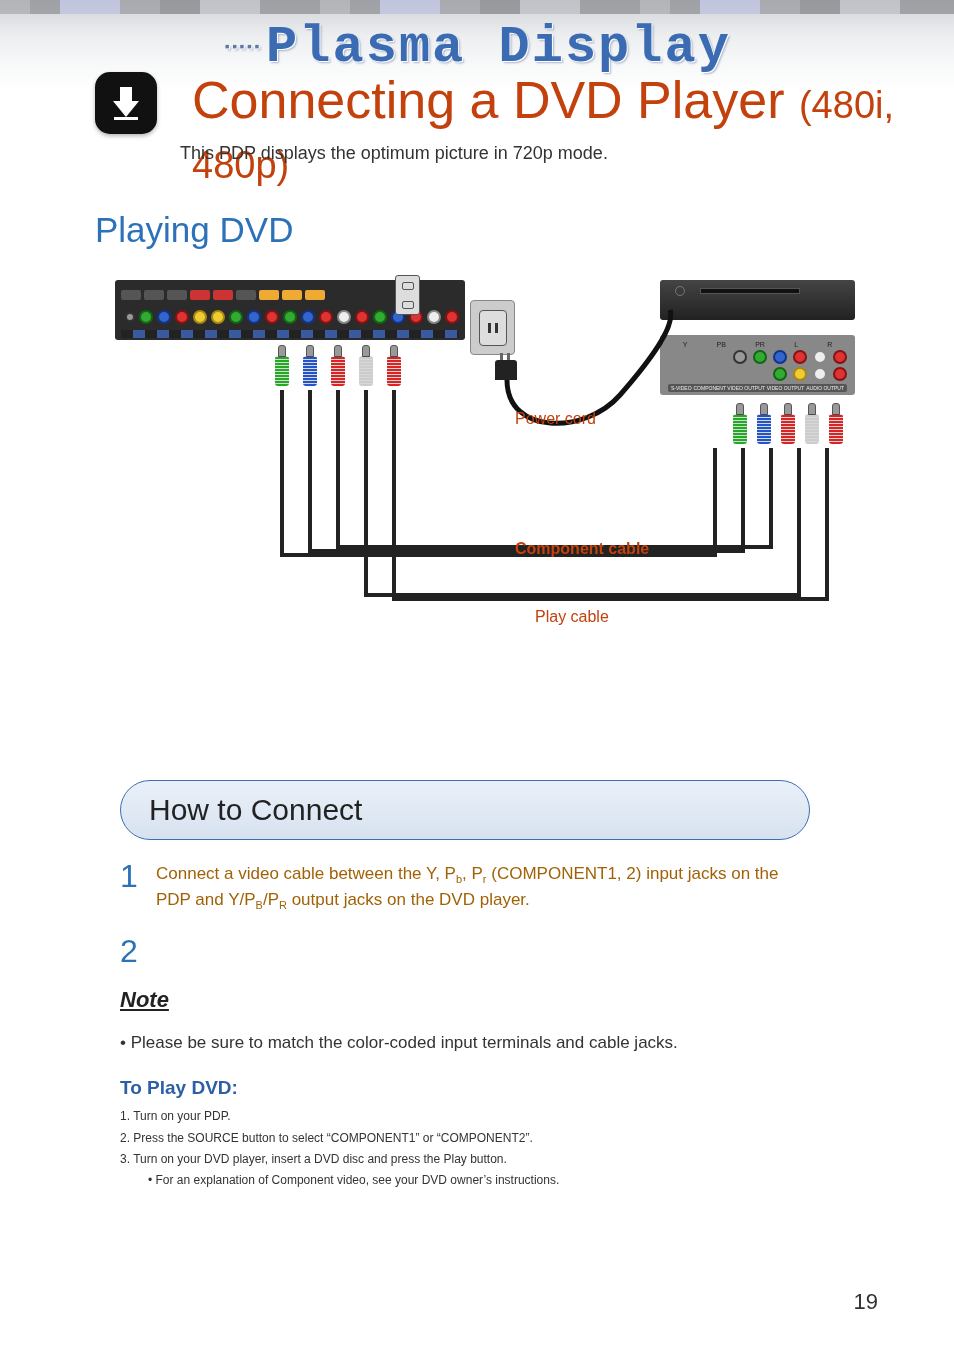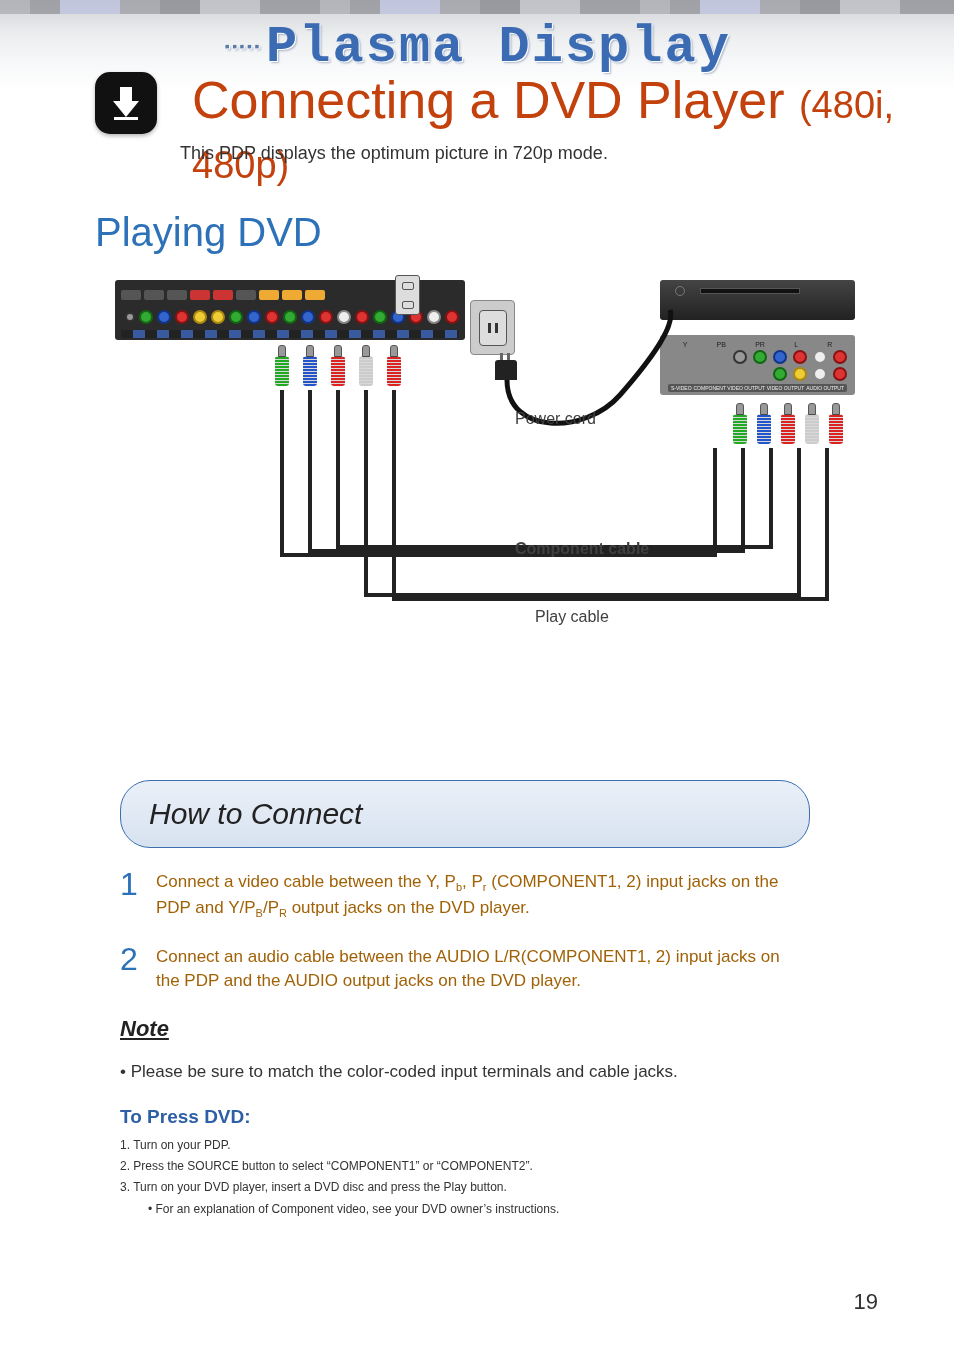--- a/index.html
+++ b/index.html
@@ -73,21 +73,21 @@
     position: absolute;
     top: 143px;
     left: 180px;
     font-size: 18px;
     color: #333;
   }
   .section-title {
     position: absolute;
     top: 210px;
     left: 95px;
-    font-size: 40px;
+    font-size: 35px;
     color: #2d72b9;
     font-family: "Futura", Arial, sans-serif;
     font-weight: 500;
   }
   .diagram {
     position: absolute;
     top: 275px;
     left: 115px;
     width: 740px;
     height: 360px;
@@ -193,40 +193,39 @@
     background:repeating-linear-gradient(0deg,var(--pc) 0 2px,rgba(0,0,0,0.15) 2px 3px);}
   .plug.green  {--pc:#2a2;}
   .plug.blue   {--pc:#25c;}
   .plug.red    {--pc:#d22;}
   .plug.white  {--pc:#ccc;}
   
   .wires {
     position:absolute; top:0; left:0; width:740px; height:360px;
     pointer-events:none;
   }
-  .label-cord { position:absolute; font-size:16px; color:#404040;}
+  .label-cord { position:absolute; font-size:16px; color:#c2410c;}
   .label-power { top:135px; left:400px;}
   .label-component { top:265px; left:400px;font-weight:bold;}
   .label-audio { top:333px; left:420px;}
   
   .howto-wrap {
     position:absolute;
     top: 780px;
     left: 120px;
     width: 730px;
   }
   .pill {
     width: 690px;
-    height: 68px;
+    height: 60px;
     border-radius: 30px;
     border: 1px solid #3a6fb0;
     background: linear-gradient(180deg,#eaf0f8 0%,#d7e2f0 100%);
     display:flex;align-items:center;
     padding-left:28px;
-    font-style:italic;
   }
   .pill-title{
     font-size: 30px;
     color:#222;
     font-weight:500;
     font-family:"Futura",Arial,sans-serif;
   }
   .steps { margin-top: 22px;}
   .step { display:flex; gap:16px; margin-bottom:22px;}
   .step-num {
@@ -441,28 +440,27 @@
     <div class="pill-title">How to Connect</div>
   </div>
 
   <div class="steps">
     <div class="step">
       <div class="step-num">1</div>
       <div class="step-text">Connect a video cable between the Y, P<span class="sub-tiny">b</span>, P<span class="sub-tiny">r</span> (COMPONENT1, 2) input jacks on the PDP and Y/P<span class="sub-tiny">B</span>/P<span class="sub-tiny">R</span> output jacks on the DVD player.</div>
     </div>
     <div class="step">
       <div class="step-num">2</div>
-      <div class="step-text">Connect an audio cable between the AUDIO L/R(COMPONENT1, 2) input jacks on the PDP and the AUDIO output jacks on the DVD player.</div>
     </div>
   </div>
 
   <div class="note-hdr">Note</div>
   <div class="note-bullet">•  Please be sure to match the color-coded input terminals and cable jacks.</div>
 
-  <div class="play-hdr">To Press DVD:</div>
+  <div class="play-hdr">To Play DVD:</div>
   <div class="play-list">
     <div class="pl">1.  Turn on your PDP.</div>
     <div class="pl">2.  Press the SOURCE button to select “COMPONENT1” or “COMPONENT2”.</div>
     <div class="pl">3.  Turn on your DVD player, insert a DVD disc and press the Play button.</div>
     <div class="pl play-sub">• For an explanation of Component video, see your DVD owner’s instructions.</div>
   </div>
 </div>
 
 <div class="page-num">19</div>
 

